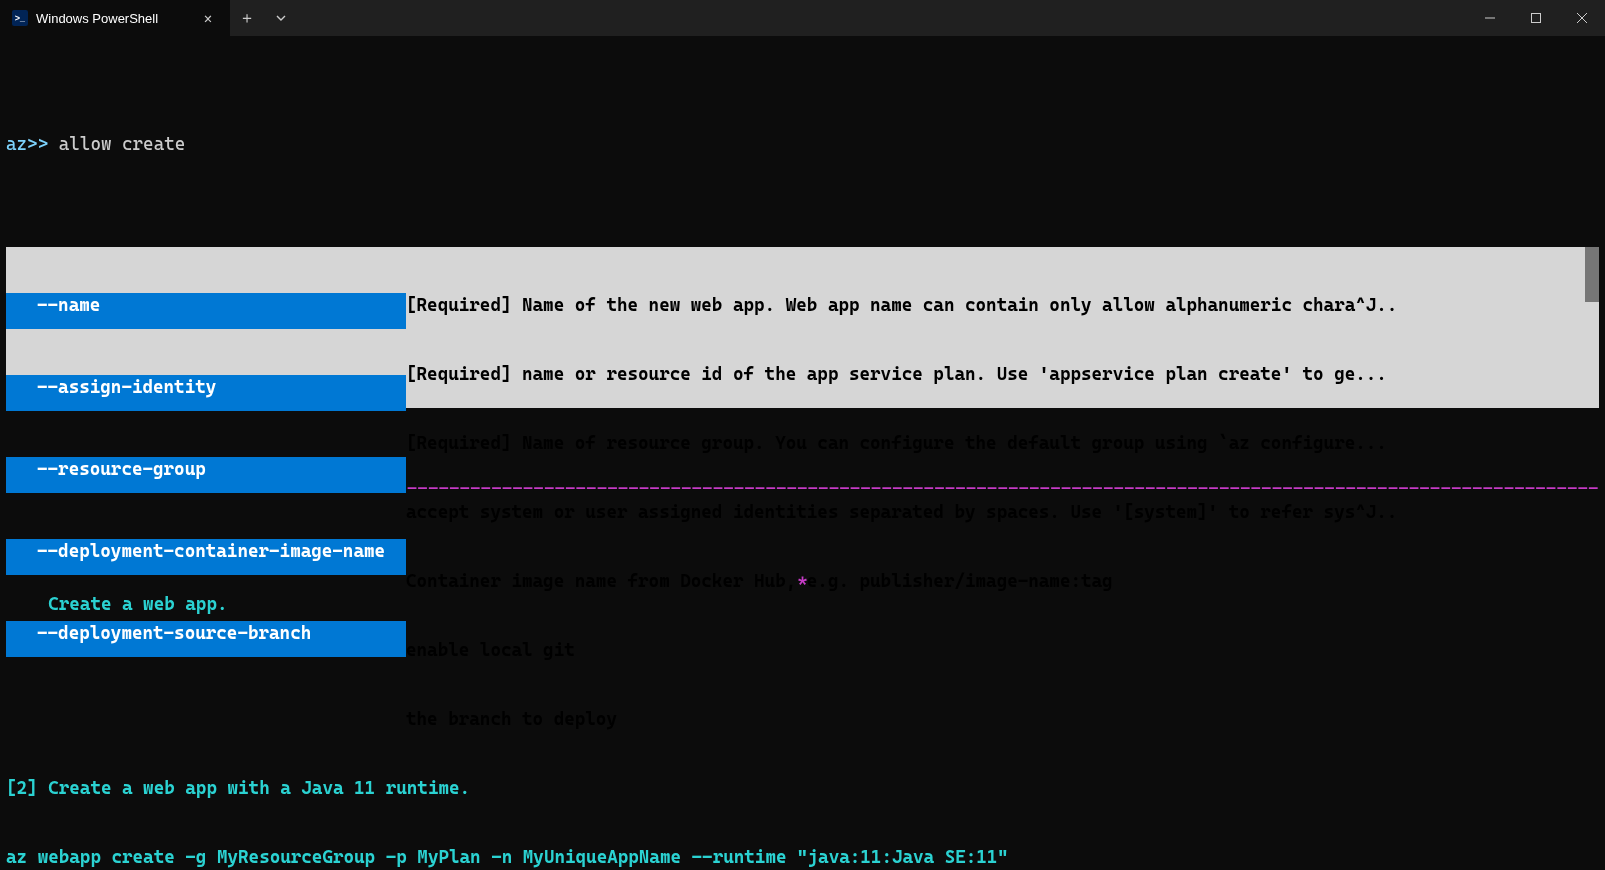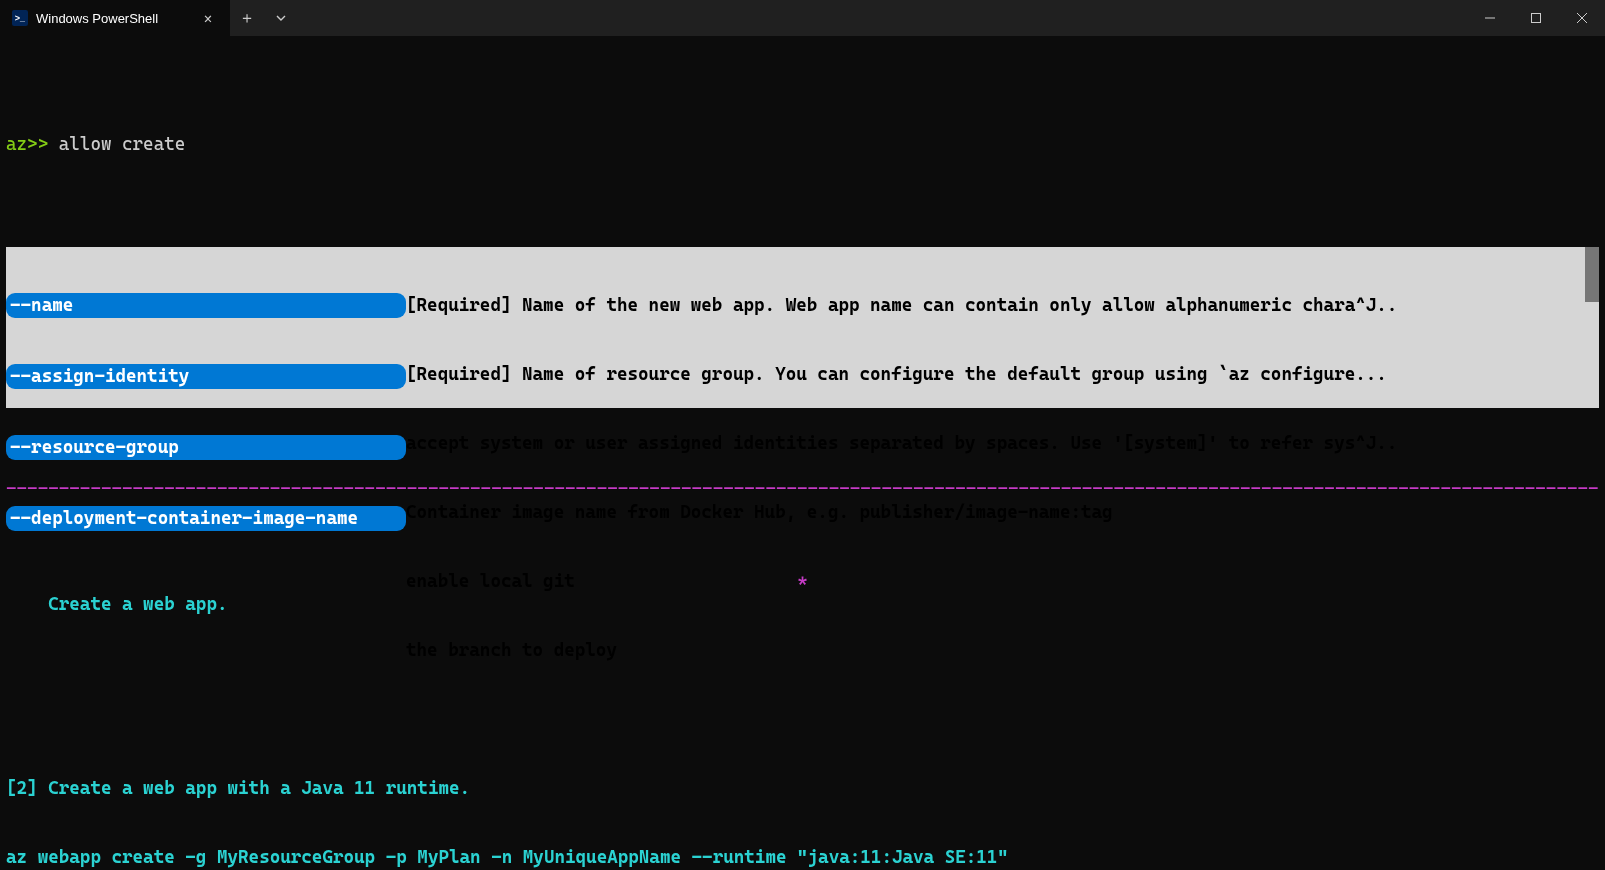--- a/index.html
+++ b/index.html
@@ -53,42 +53,41 @@
     font-size:9px;color:#fff;font-weight:bold;font-family:sans-serif;
   }
 
   
   .term {
     padding: 4px 6px 0 6px;
     line-height: 23px;
     white-space: pre;
     letter-spacing: 0px;
   }
-  .prompt-line { color: #84cc16; }
+  .prompt-line { color: #7dd3fc; }
   .cmd-text { color: #cccccc; }
 
   
   .suggestions {
     display:flex;
     background:#d6d6d6;
     color:#000;
     margin-top:0px;
     height: calc(23px * 7);
     position:relative;
   }
   .sugg-left{
     width: 400px;
     background:#d6d6d6;
   }
   .sugg-row{
-    height:25px;
-    padding-left:4px;
+    height:36px;
+    padding-left:31px;
     color:#000;
     font-weight:bold;
-    border-radius:9px;
   }
   .sugg-row.selected{
     background:#0078d4;
     color:#fff;
   }
   .sugg-right{
     flex:1;
     background:#d6d6d6;
     color:#000;
     padding-right:8px;
@@ -168,23 +167,25 @@
   
   <div><span class="prompt-line">az&gt;&gt;</span> <span class="cmd-text">allow create</span></div>
 
   
   <div class="suggestions">
     <div class="sugg-left">
       <div class="sugg-row selected">--name</div>
       <div class="sugg-row selected">--assign-identity</div>
       <div class="sugg-row selected">--resource-group</div>
       <div class="sugg-row selected">--deployment-container-image-name</div>
+      <div class="sugg-row selected">--deployment-source-branch</div>
     </div>
     <div class="sugg-right">
       <div class="sugg-desc">[Required] Name of the new web app. Web app name can contain only allow alphanumeric chara^J..</div>
+      <div class="sugg-desc">[Required] name or resource id of the app service plan. Use 'appservice plan create' to ge...</div>
       <div class="sugg-desc">[Required] Name of resource group. You can configure the default group using `az configure...</div>
       <div class="sugg-desc">accept system or user assigned identities separated by spaces. Use '[system]' to refer sys^J..</div>
       <div class="sugg-desc">Container image name from Docker Hub, e.g. publisher/image-name:tag</div>
       <div class="sugg-desc">enable local git</div>
       <div class="sugg-desc">the branch to deploy</div>
     </div>
     <div class="sugg-scroll">
       <div class="sugg-thumb"></div>
     </div>
   </div>

